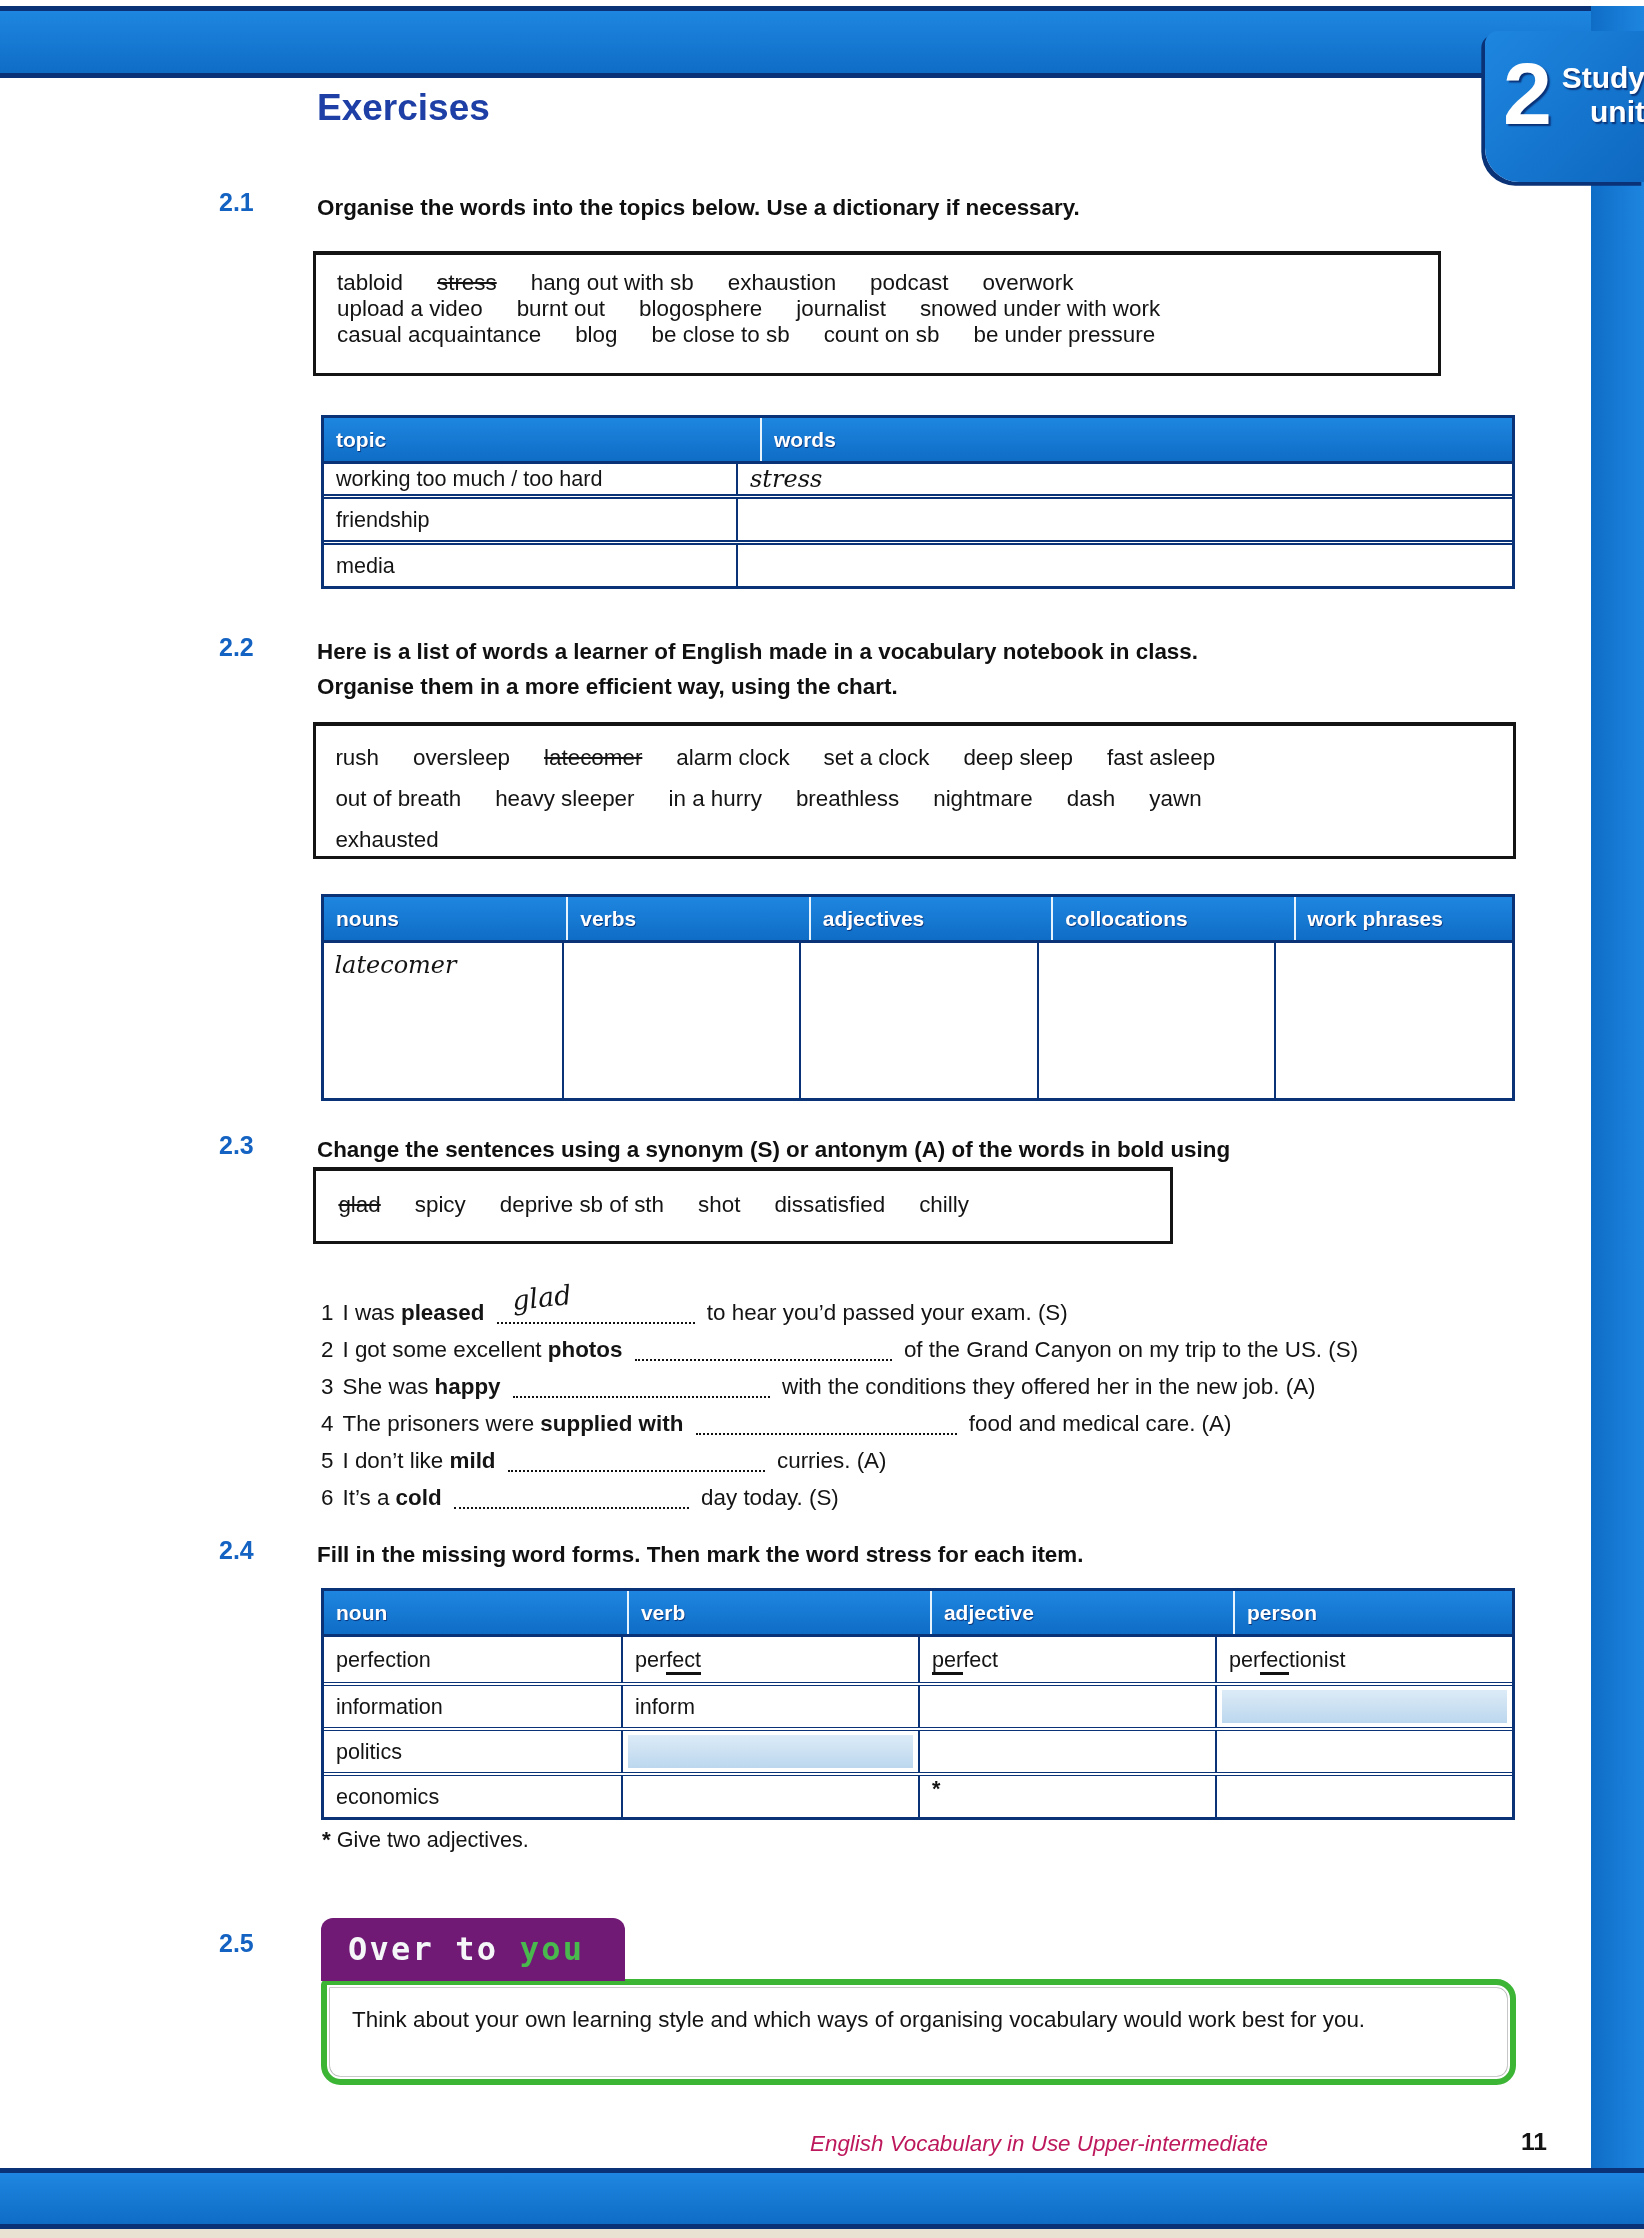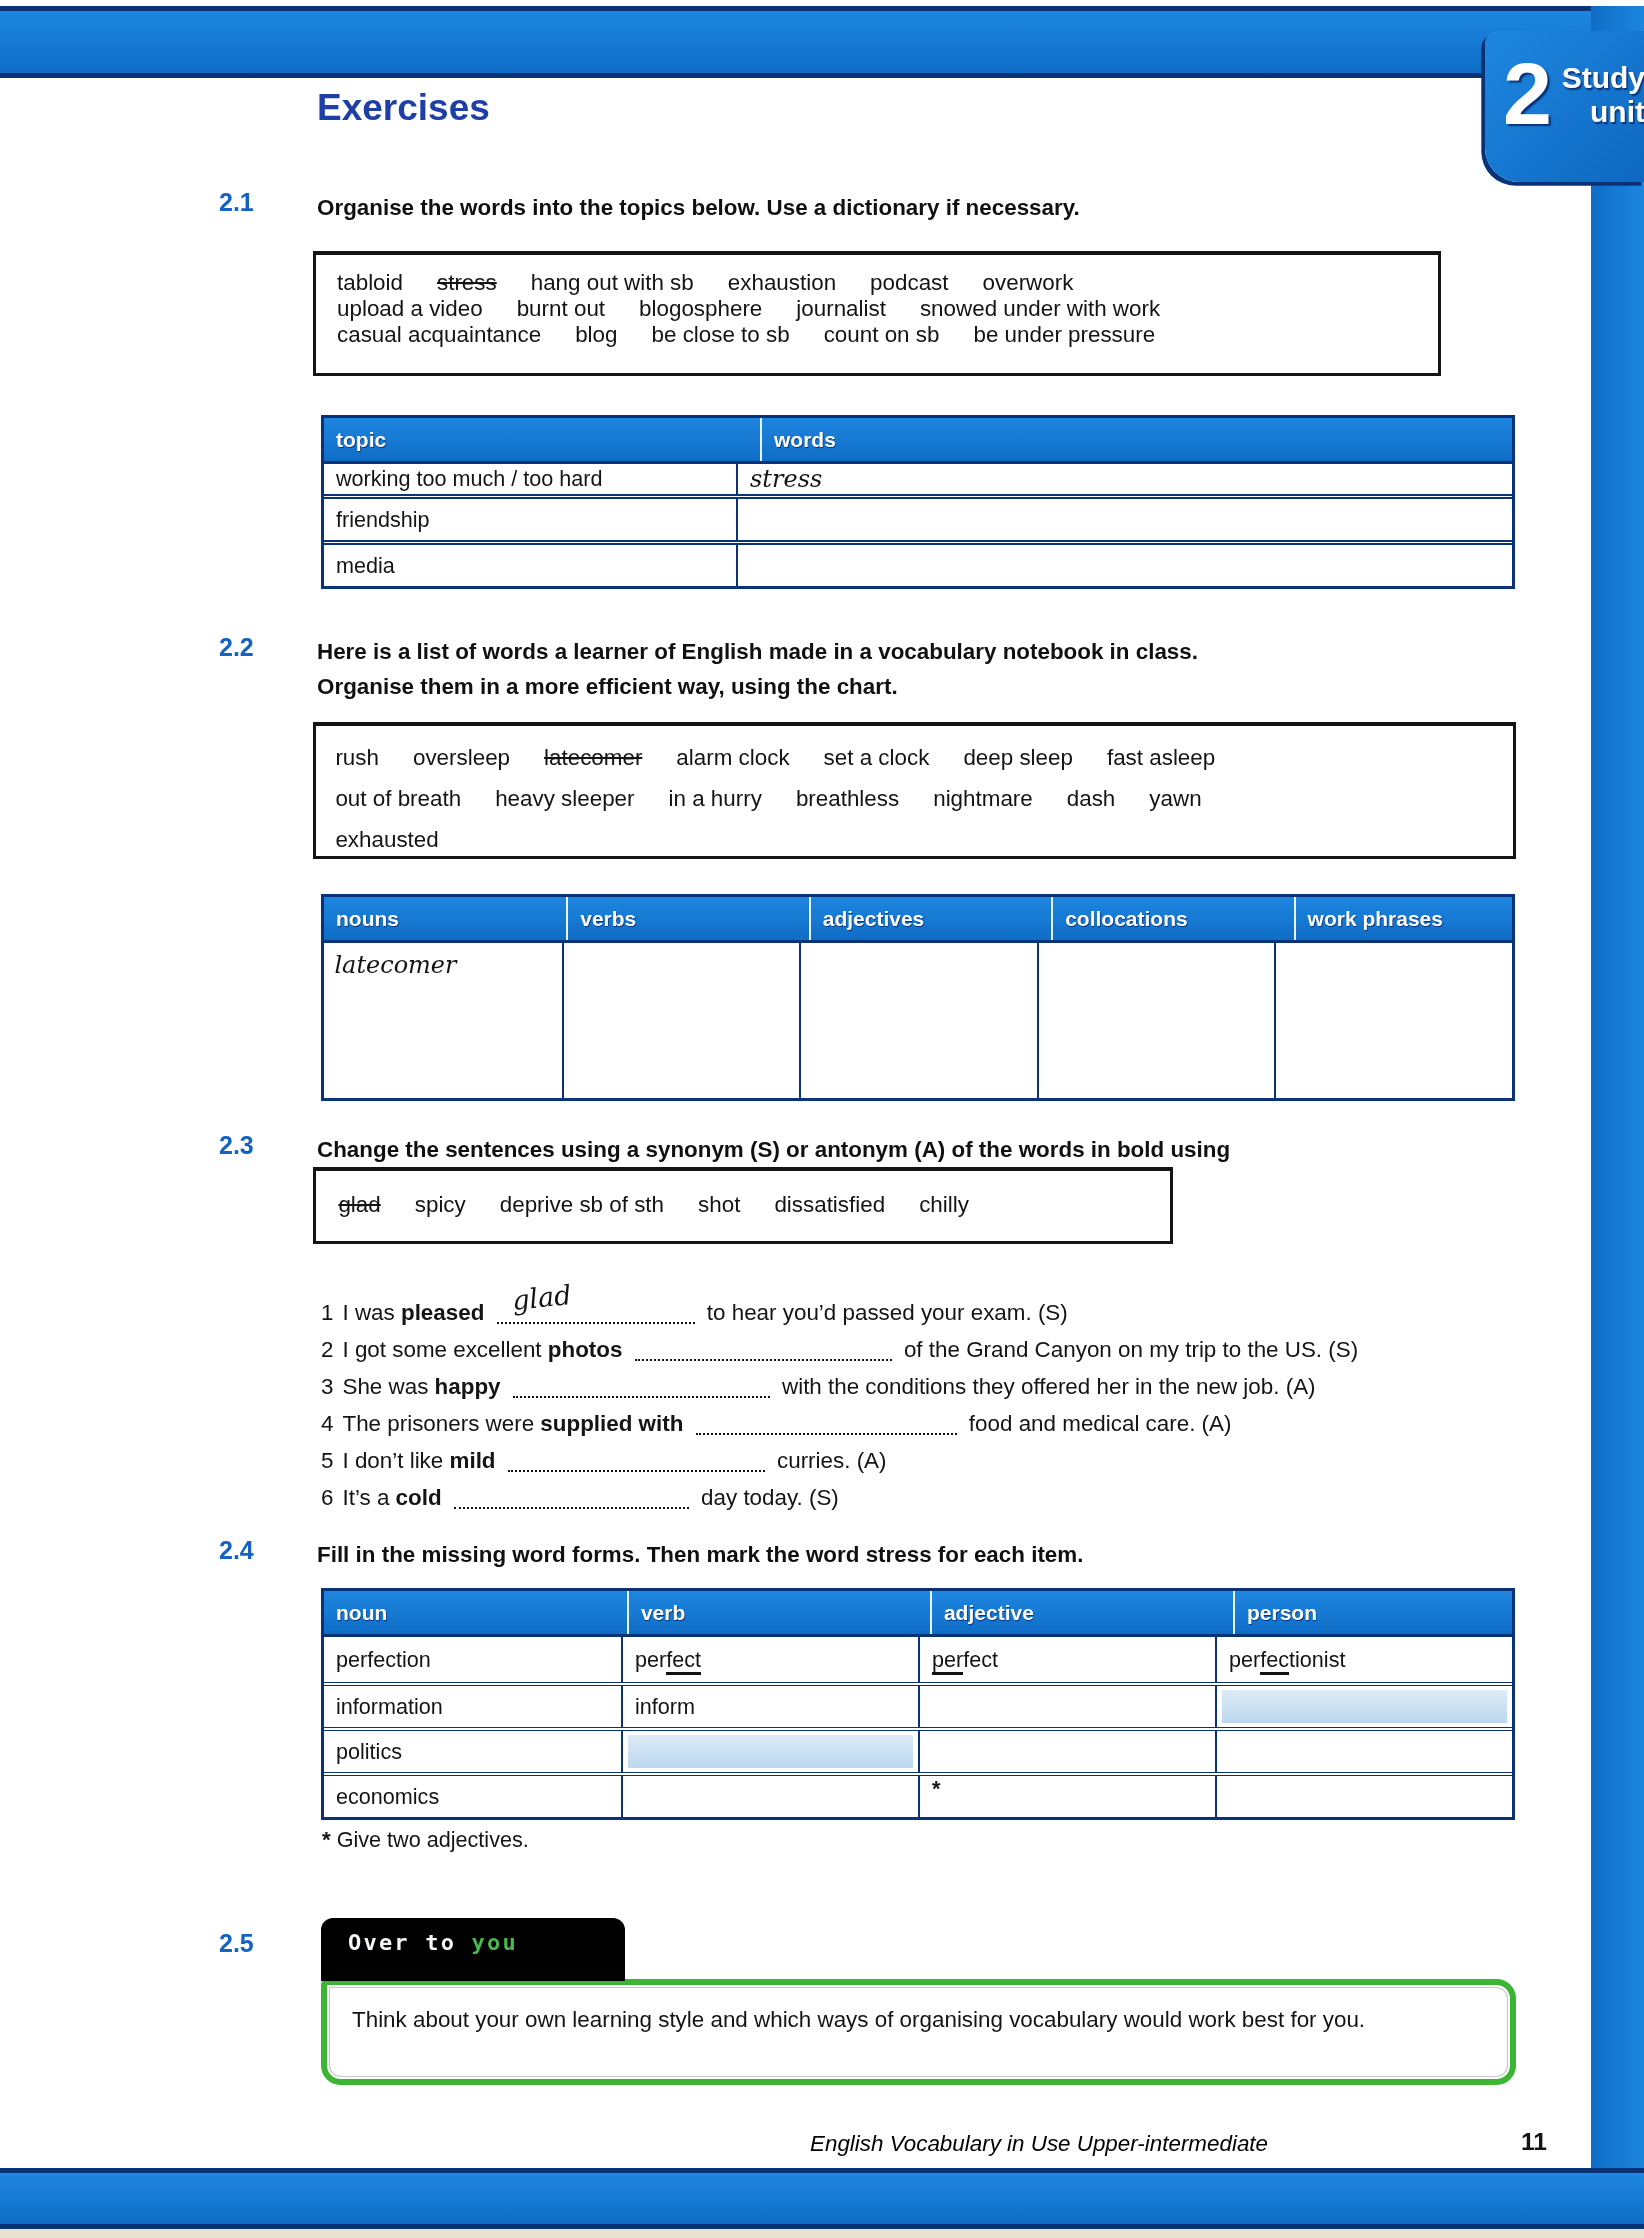--- a/index.html
+++ b/index.html
@@ -68,30 +68,30 @@
   .sline { height:37px; white-space:nowrap; }
   .snum { display:inline-block; margin-right:9px; }
   .blank { display:inline-block; border-bottom:2.2px dotted #111; height:24px; vertical-align:-4.5px;
     position:relative; margin:0 6px; }
   .answer { position:absolute; left:15px; top:-16.4px; font-family:"DejaVu Serif", serif; font-style:italic;
     font-size:27px; transform:rotate(-6deg); }
   
   .footnote { position:absolute; left:322px; top:1827px; font-size:21.6px; }
   .fstar { font-weight:bold; font-size:22.4px; }
   
-  .oty-tab { position:absolute; left:321px; top:1918px; width:304px; height:63px; background:#000000;
+  .oty-tab { position:absolute; left:321px; top:1918px; width:304px; height:63px; background:#701a75;
     border-radius:12px 12px 0 0; box-sizing:border-box; padding:12px 0 0 27px; z-index:3;
-    font-family:"DejaVu Sans Mono", monospace; font-weight:bold; font-size:22px; letter-spacing:2.2px; }
+    font-family:"DejaVu Sans Mono", monospace; font-weight:bold; font-size:32px; letter-spacing:2.2px; }
   .oty-white { color:#f4f6f8; } .oty-green { color:#49b94e; }
   .green-box { position:absolute; left:321px; top:1979px; width:1195px; height:106px; box-sizing:border-box;
     background:#fff; border:6.7px solid #3cb535; border-radius:6px 19.4px 19.4px 19.4px;
     box-shadow:inset 0 0 0 2.2px #ffffff, inset 0 0 0 3px #b9b9b9; padding:18px 25px 0 25px;
     font-size:22.4px; line-height:34px; }
   
-  .footer-title { position:absolute; left:810px; top:2131px; font-size:22.4px; font-style:italic; color:#000000; }
+  .footer-title { position:absolute; left:810px; top:2131px; font-size:22.4px; font-style:italic; color:#be185d; }
   .footer-page { position:absolute; left:1521px; top:2128px; font-size:24.6px; font-weight:bold; }
 </style>
 </head>
 <body>
 
 <div id="page">
 
   <div class="top-bar"></div>
   <div class="right-band"></div>
   <div class="bottom-bar"></div>

